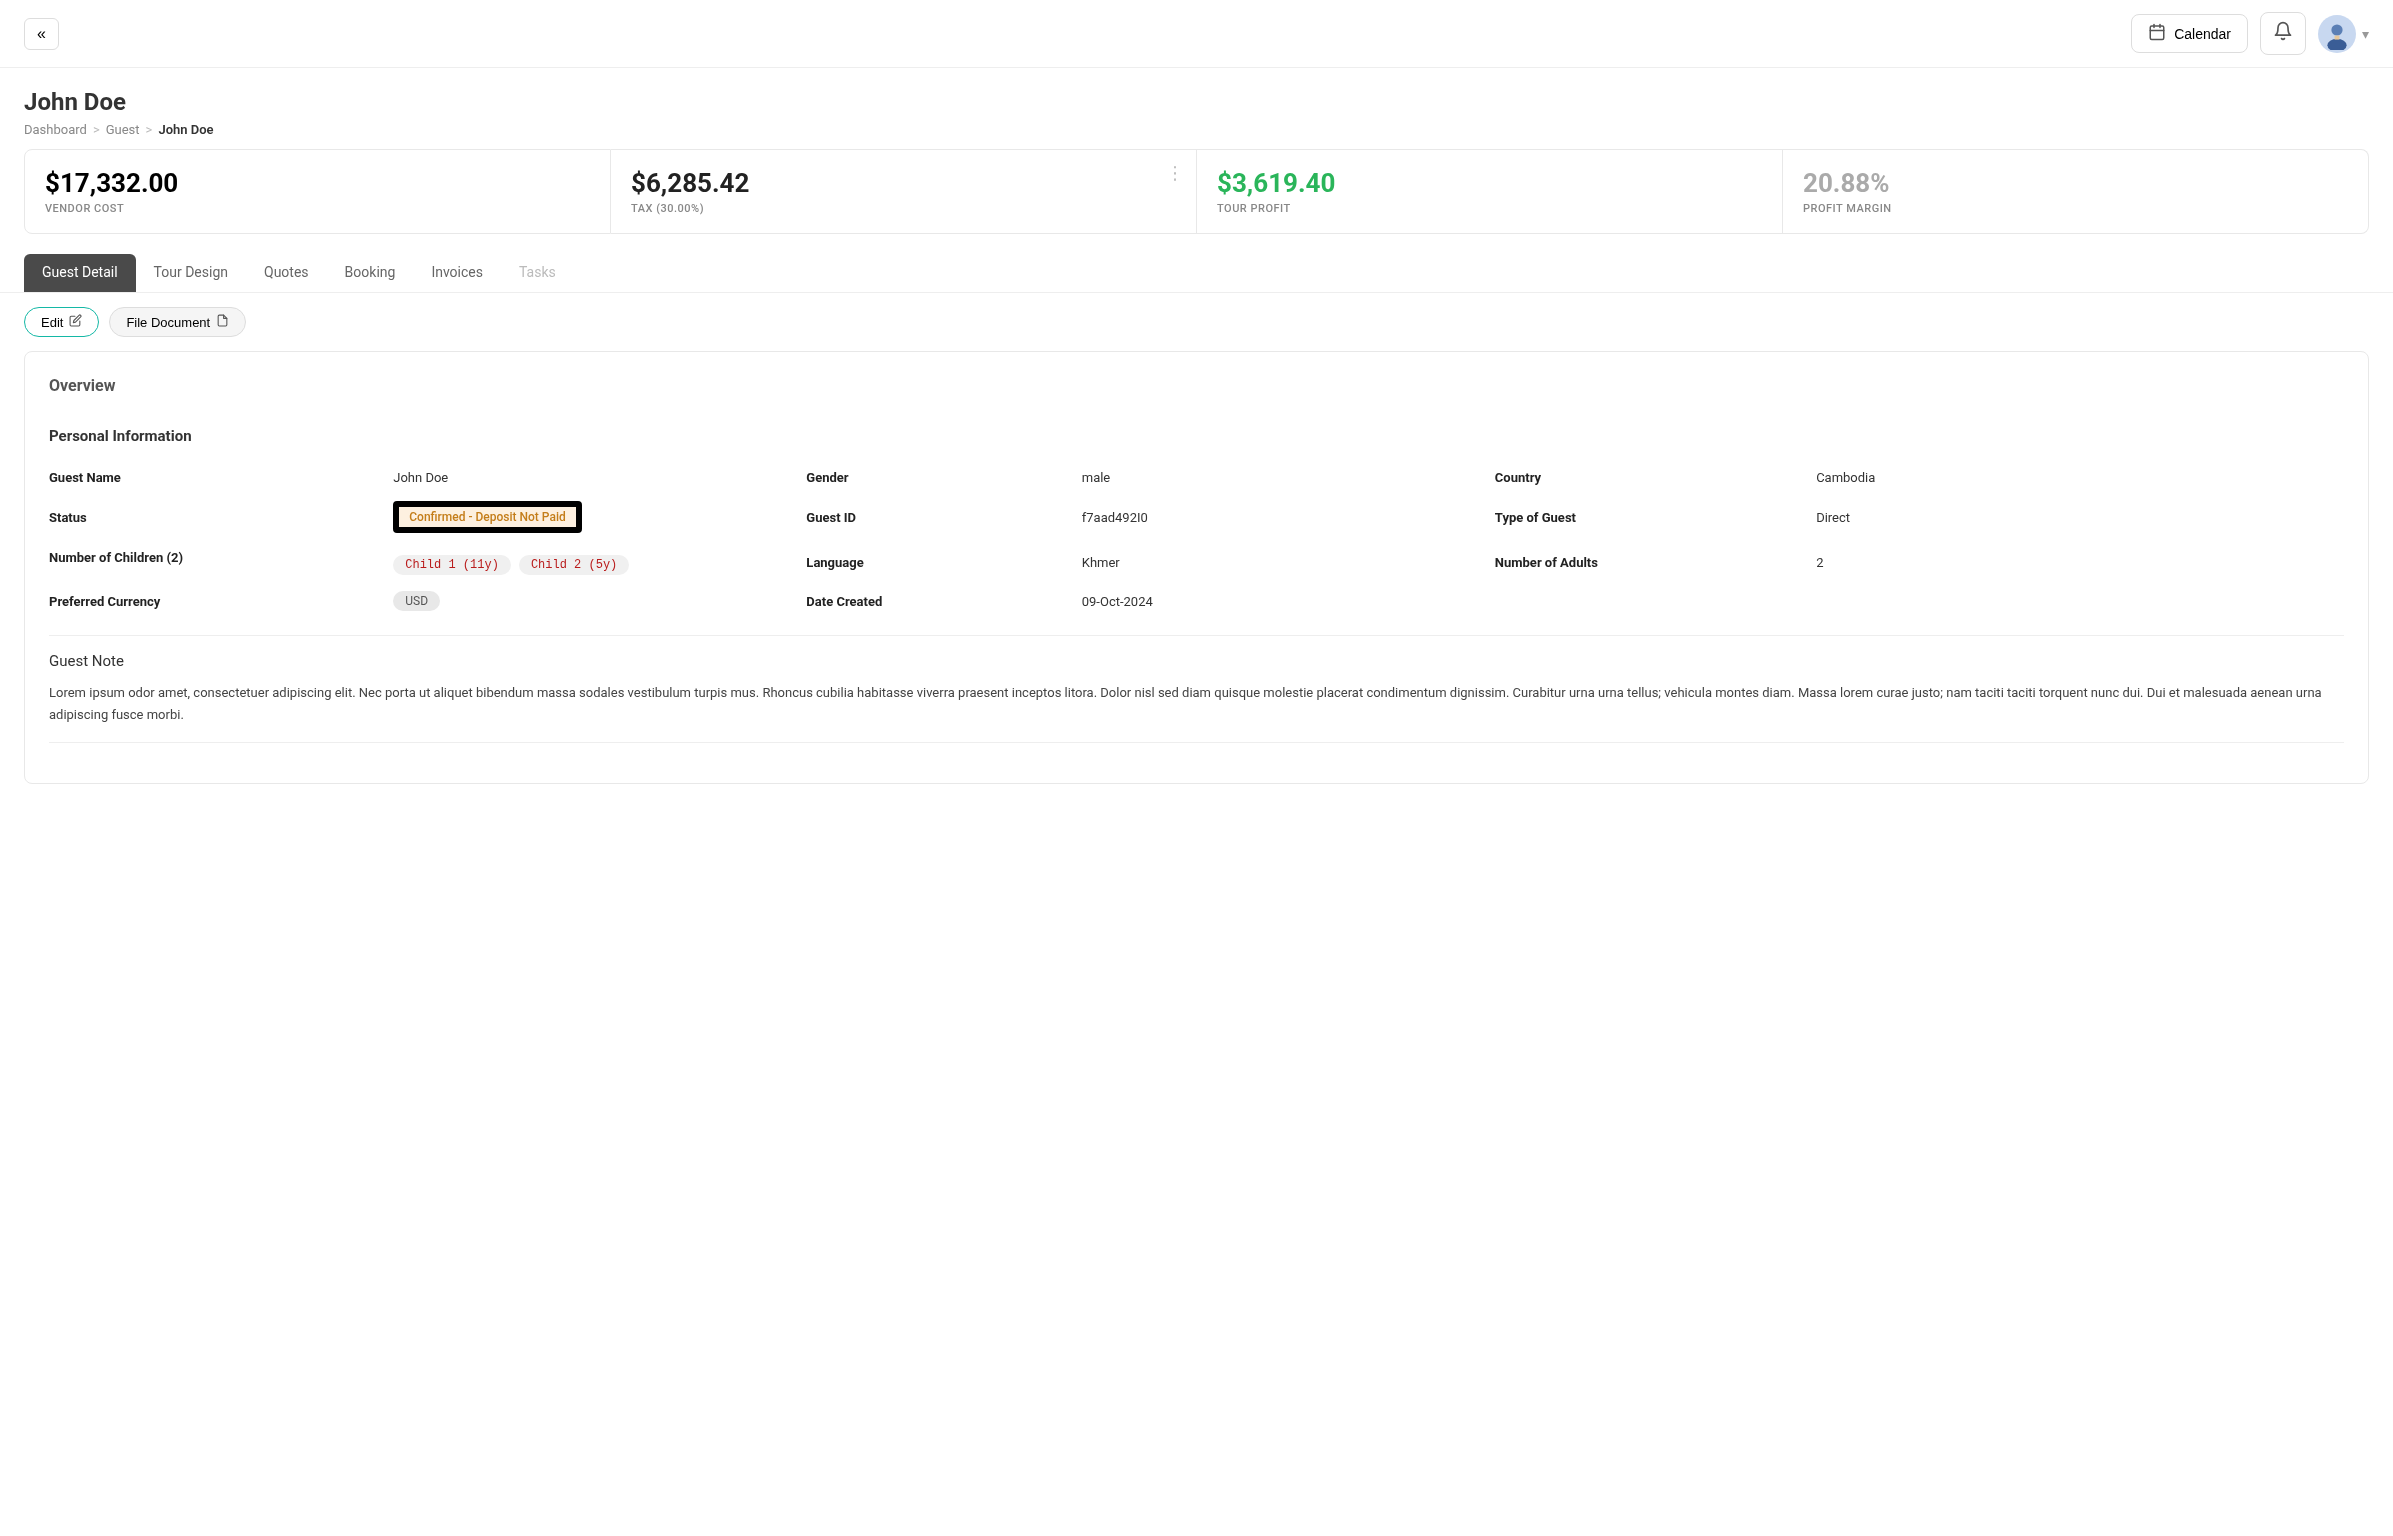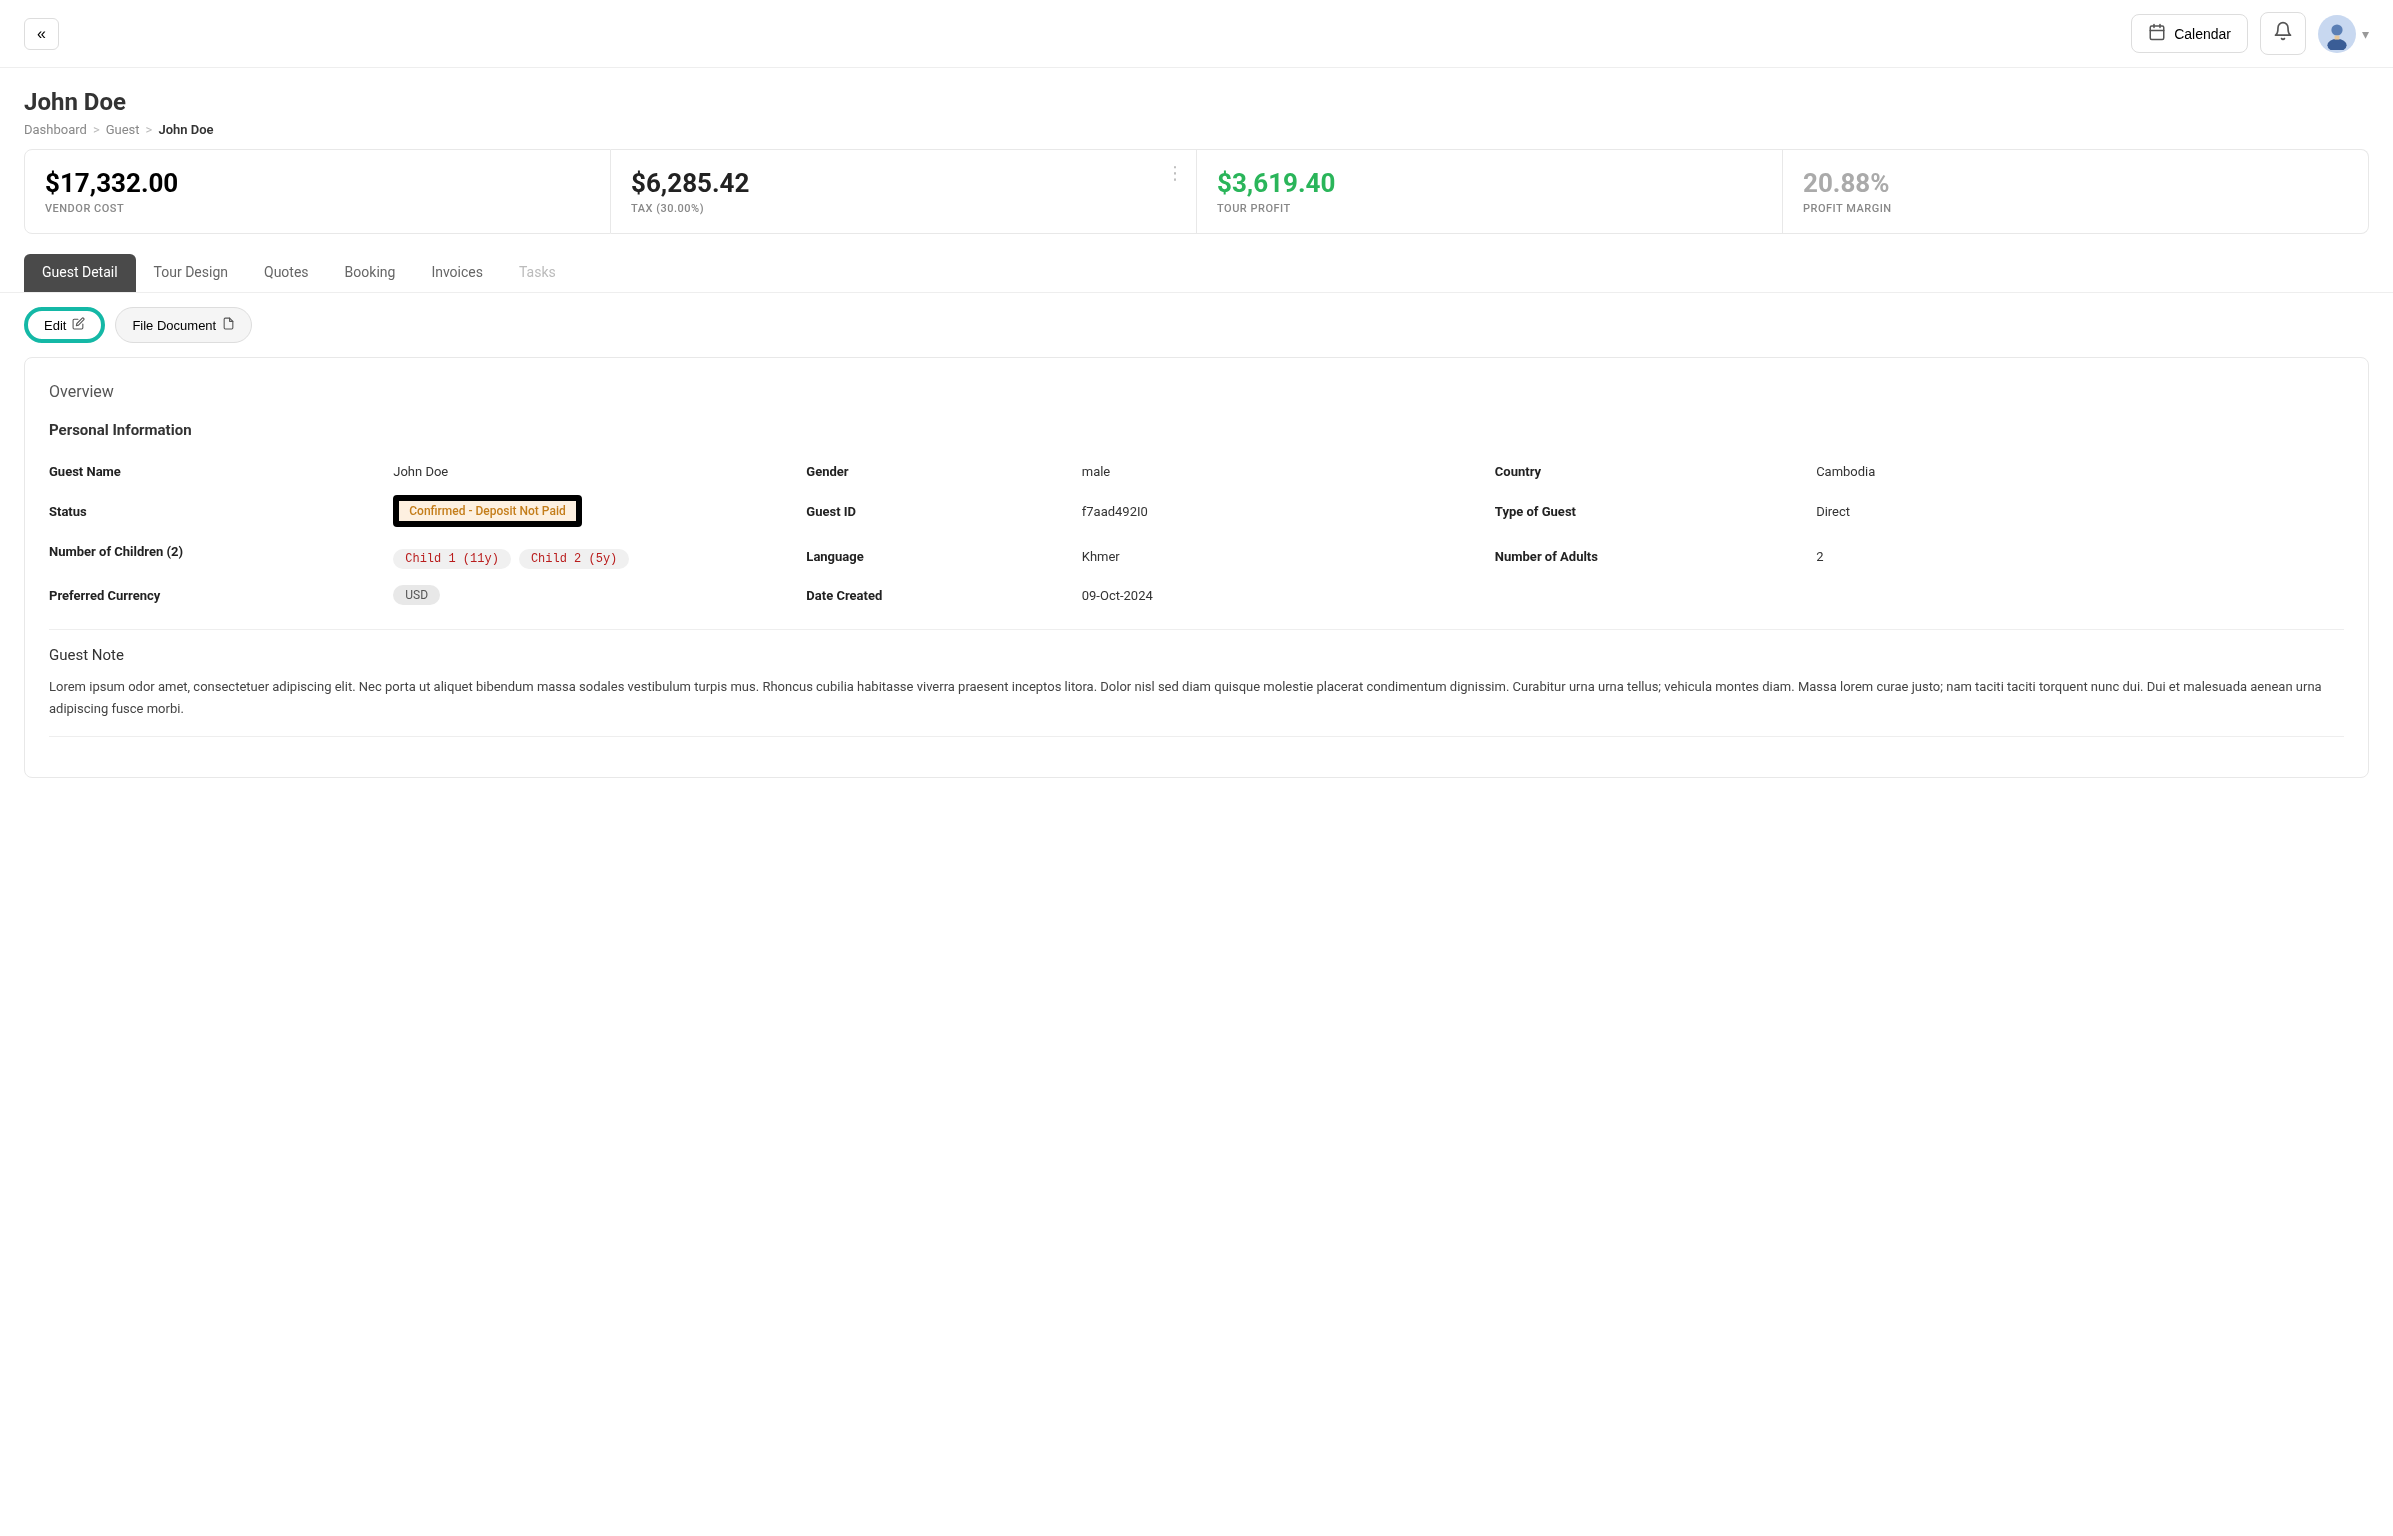--- a/index.html
+++ b/index.html
@@ -37,29 +37,29 @@
     .stat-gray { color: #aaa; }
     .stat-menu { position: absolute; top: 12px; right: 12px; color: #bbb; cursor: pointer; font-size: 18px; }
 
     
     .tabs-row { display: flex; align-items: center; padding: 0 24px; border-bottom: 1px solid #eee; gap: 0; }
     .tab { padding: 10px 18px; cursor: pointer; font-size: 14px; color: #666; border-bottom: 2px solid transparent; }
     .tab.active { background: #4a4a4a; color: #fff; border-radius: 6px 6px 0 0; border-bottom: 2px solid transparent; }
 
     
     .action-row { display: flex; gap: 10px; padding: 14px 24px; }
-    .edit-btn { display: flex; align-items: center; gap: 6px; border: 4px solid #14b8a6; border-radius: 20px; padding: 6px 16px; cursor: pointer; background: #fff; font-size: 13px; }
+    .edit-btn { display: flex; align-items: center; gap: 6px; border: 1px solid #14b8a6; border-radius: 20px; padding: 6px 16px; cursor: pointer; background: #fff; font-size: 13px; }
     .file-doc-btn { display: flex; align-items: center; gap: 6px; border: 1px solid #ddd; border-radius: 20px; padding: 6px 16px; cursor: pointer; background: #f5f5f5; font-size: 13px; }
 
     
     .main-content { padding: 0 24px 24px; }
     .card { border: 1px solid #e8e8e8; border-radius: 8px; padding: 24px; margin-bottom: 16px; }
 
     
-    .section-title { font-size: 16px; font-weight: 400; color: #555; margin-bottom: 20px; }
+    .section-title { font-size: 16px; font-weight: 700; color: #555; margin-bottom: 32px; }
     .subsection-title { font-size: 15px; font-weight: 700; margin-bottom: 16px; }
     .info-label { font-weight: 700; font-size: 13px; color: #222; }
     .info-value { font-size: 13px; color: #333; }
 
     
     .status-badge { display: inline-block; background: #fdf0e0; color: #c47d1a; border: 6px solid #000000; border-radius: 4px; padding: 3px 10px; font-size: 12px; font-weight: 500; }
 
     
     .child-tags { display: flex; gap: 8px; flex-wrap: wrap; margin-top: 6px; }
     .child-tag { background: #f0f0f0; border-radius: 20px; padding: 3px 12px; font-size: 12px; color: #b91c1c; font-family: Liberation Mono, monospace; }

